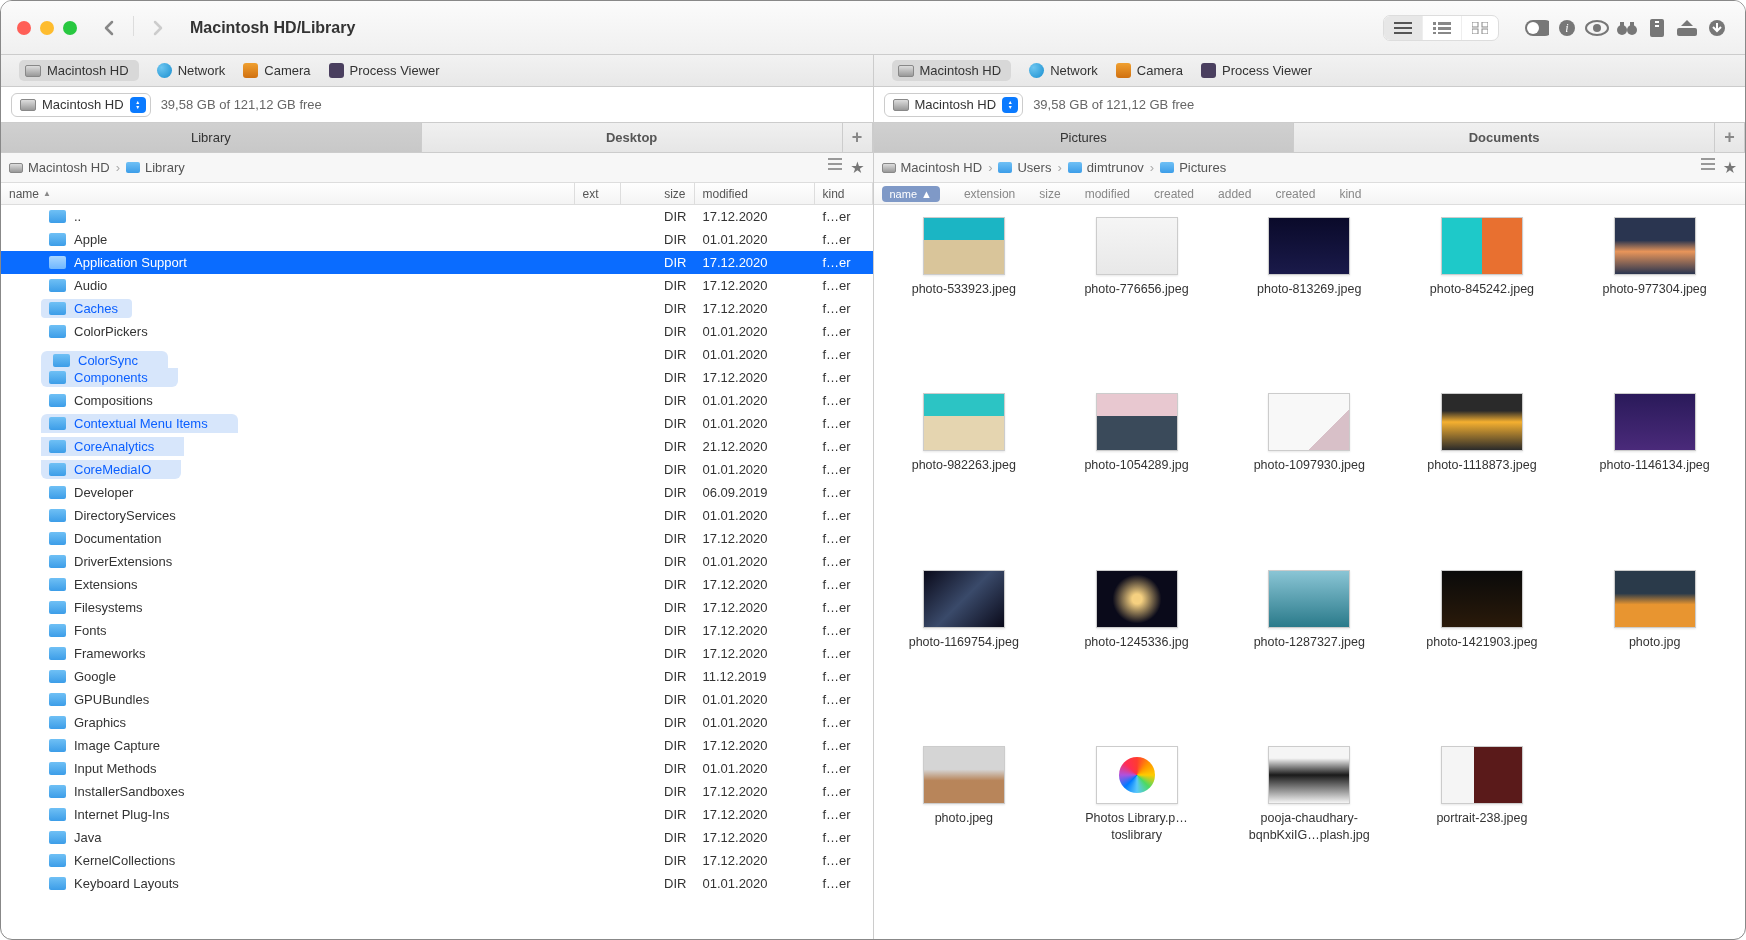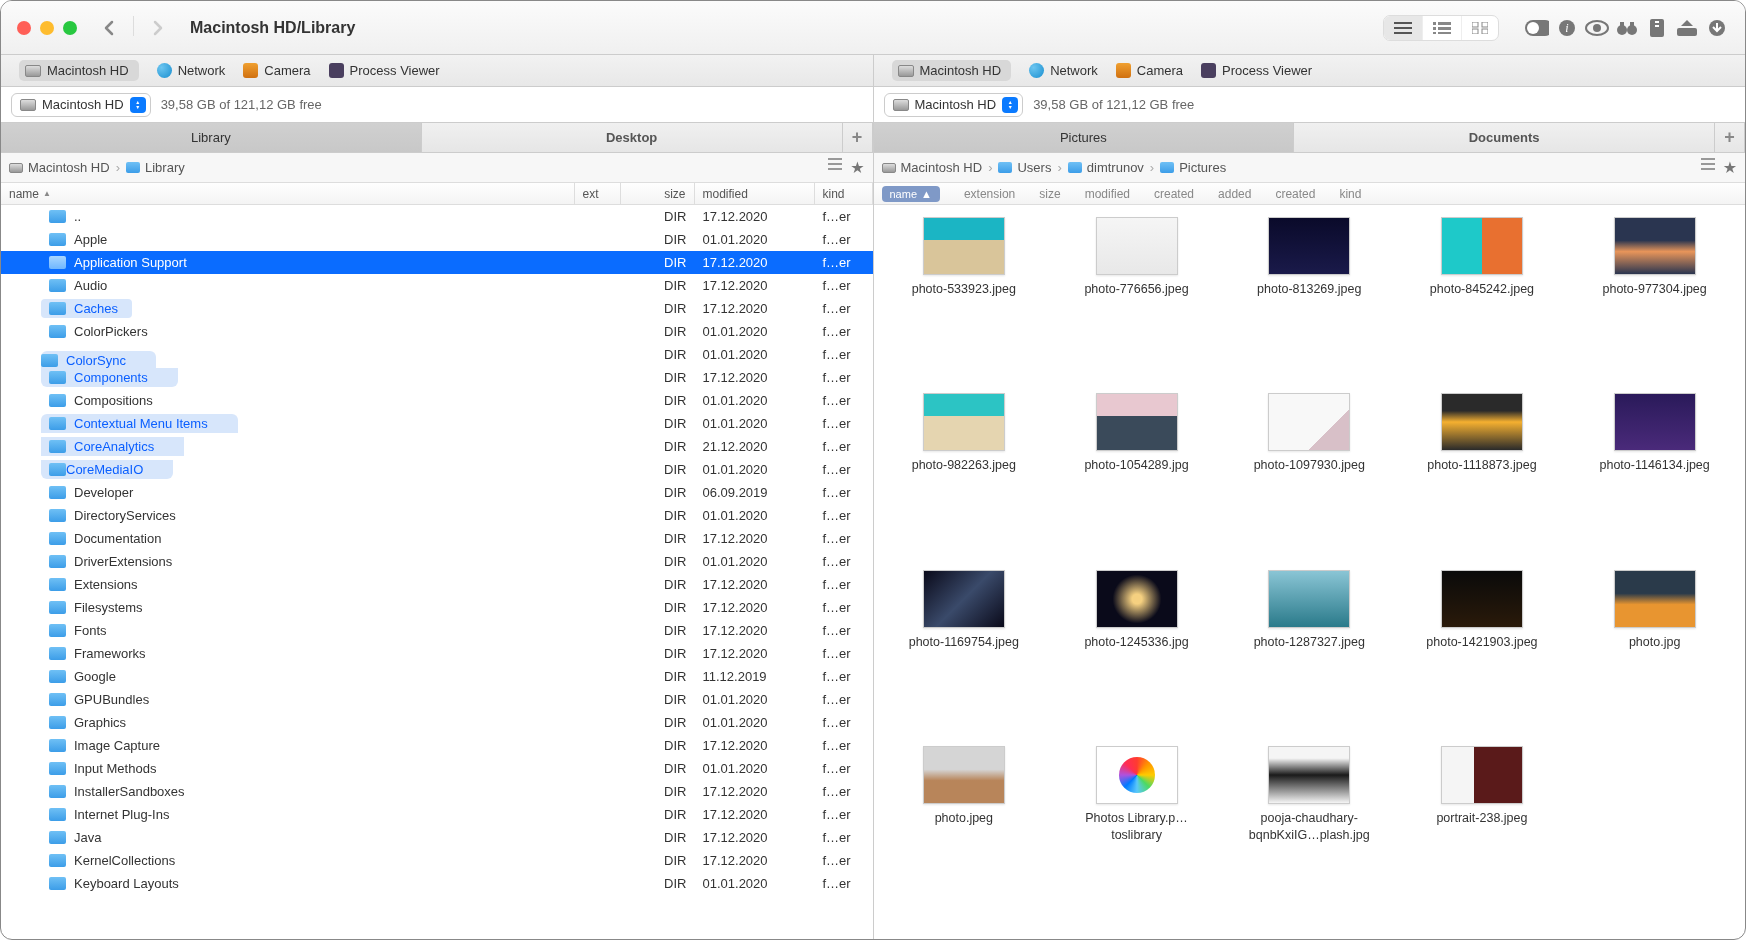--- a/index.html
+++ b/index.html
@@ -594,21 +594,21 @@
               <div class="folder-ico"></div>
               <span>ColorPickers</span>
             </div>
             <div class="c-ext"></div>
             <div class="c-size">DIR</div>
             <div class="c-mod">01.01.2020</div>
             <div class="c-kind">f…er</div>
           </div>
           <div class="row">
             <div class="c-name" style="">
-              <div style="display:flex;align-items:center;gap:8px;background:#d7e6fb;border-radius:6px 6px 0 0;padding:2px 30px 2px 0;margin-left:-8px;margin-top:12px;">
+              <div style="display:flex;align-items:center;gap:8px;background:#d7e6fb;border-radius:6px 6px 0 0;padding:2px 30px 2px 12px;margin-left:-8px;margin-top:12px;">
                 <div class="folder-ico"></div>
                 <span style="color:#0a5fff">ColorSync</span>
               </div>
             </div>
             <div class="c-ext"></div>
             <div class="c-size">DIR</div>
             <div class="c-mod">01.01.2020</div>
             <div class="c-kind">f…er</div>
           </div>
           <div class="row">
@@ -652,21 +652,21 @@
                 <span style="color:#0a5fff">CoreAnalytics</span>
               </div>
             </div>
             <div class="c-ext"></div>
             <div class="c-size">DIR</div>
             <div class="c-mod">21.12.2020</div>
             <div class="c-kind">f…er</div>
           </div>
           <div class="row">
             <div class="c-name" style="">
-              <div style="display:flex;align-items:center;background:#d7e6fb;border-radius:0 0 6px 6px;padding:2px 30px 2px 8px;margin-left:-8px;">
+              <div style="display:flex;align-items:center;gap:8px;background:#d7e6fb;border-radius:0 0 6px 6px;padding:2px 30px 2px 8px;margin-left:-8px;">
                 <div class="folder-ico"></div>
                 <span style="color:#0a5fff">CoreMediaIO</span>
               </div>
             </div>
             <div class="c-ext"></div>
             <div class="c-size">DIR</div>
             <div class="c-mod">01.01.2020</div>
             <div class="c-kind">f…er</div>
           </div>
           <div class="row">

